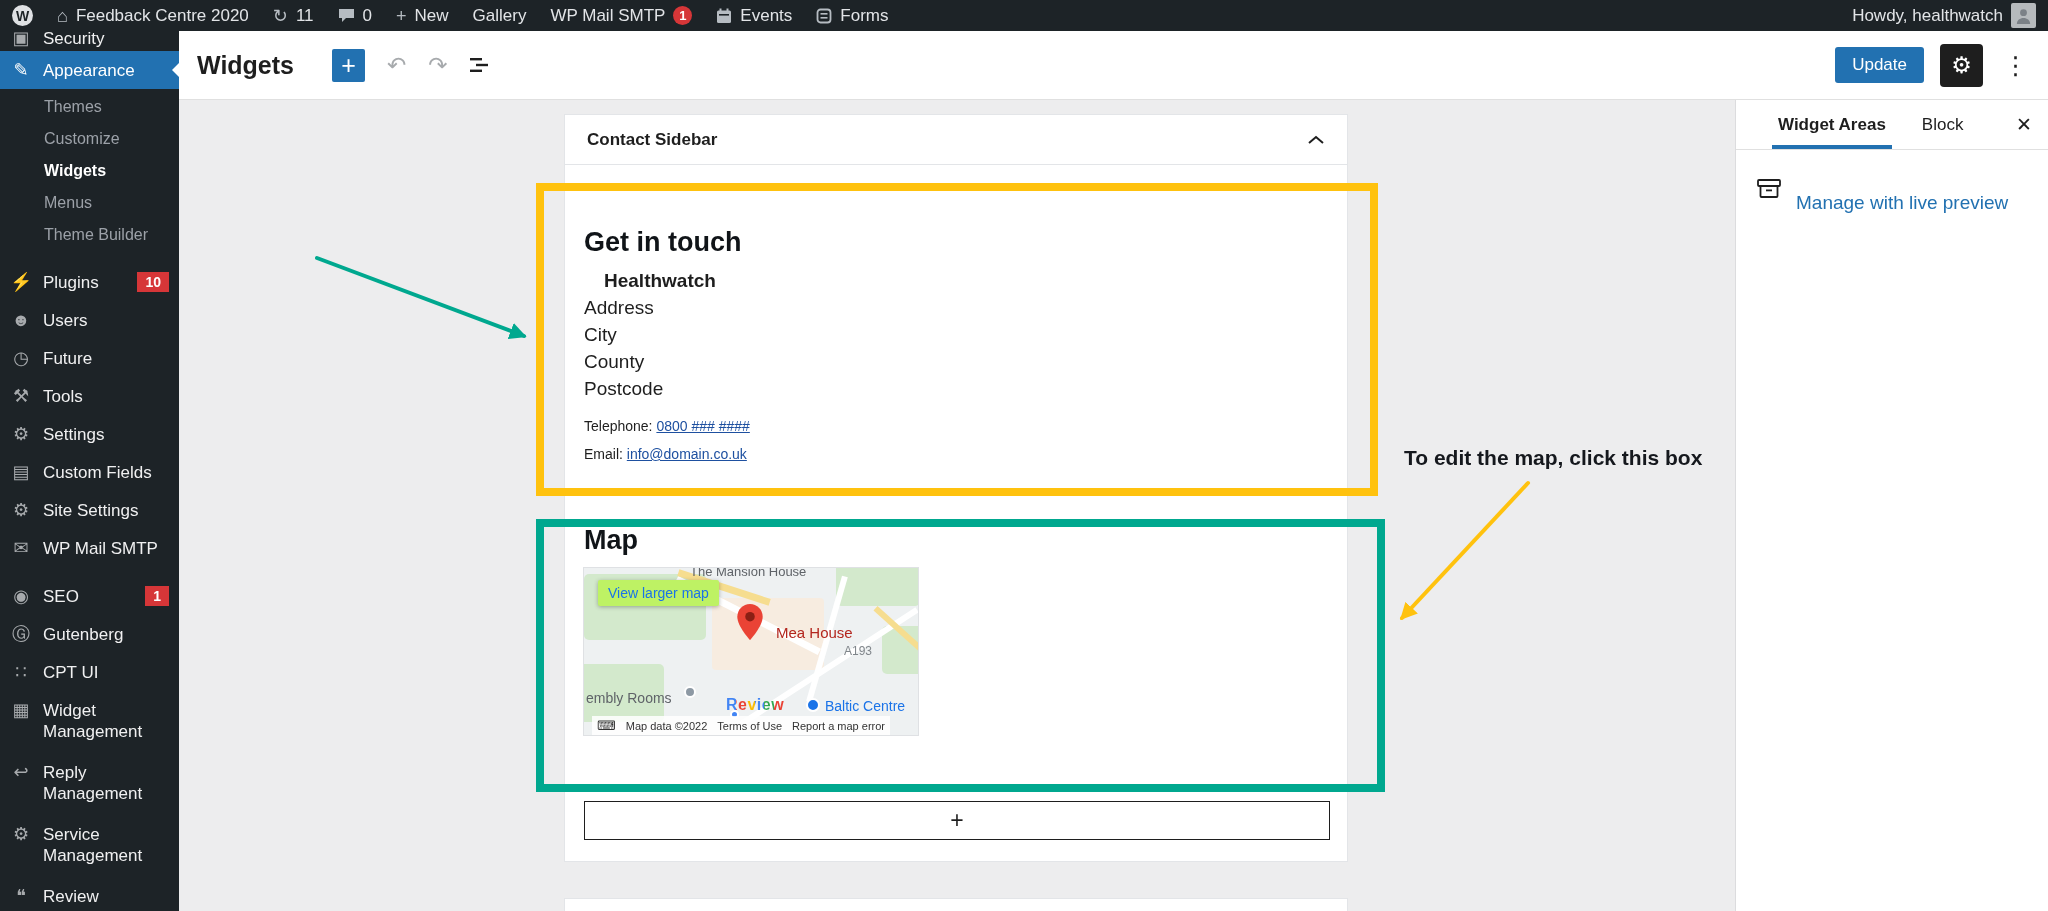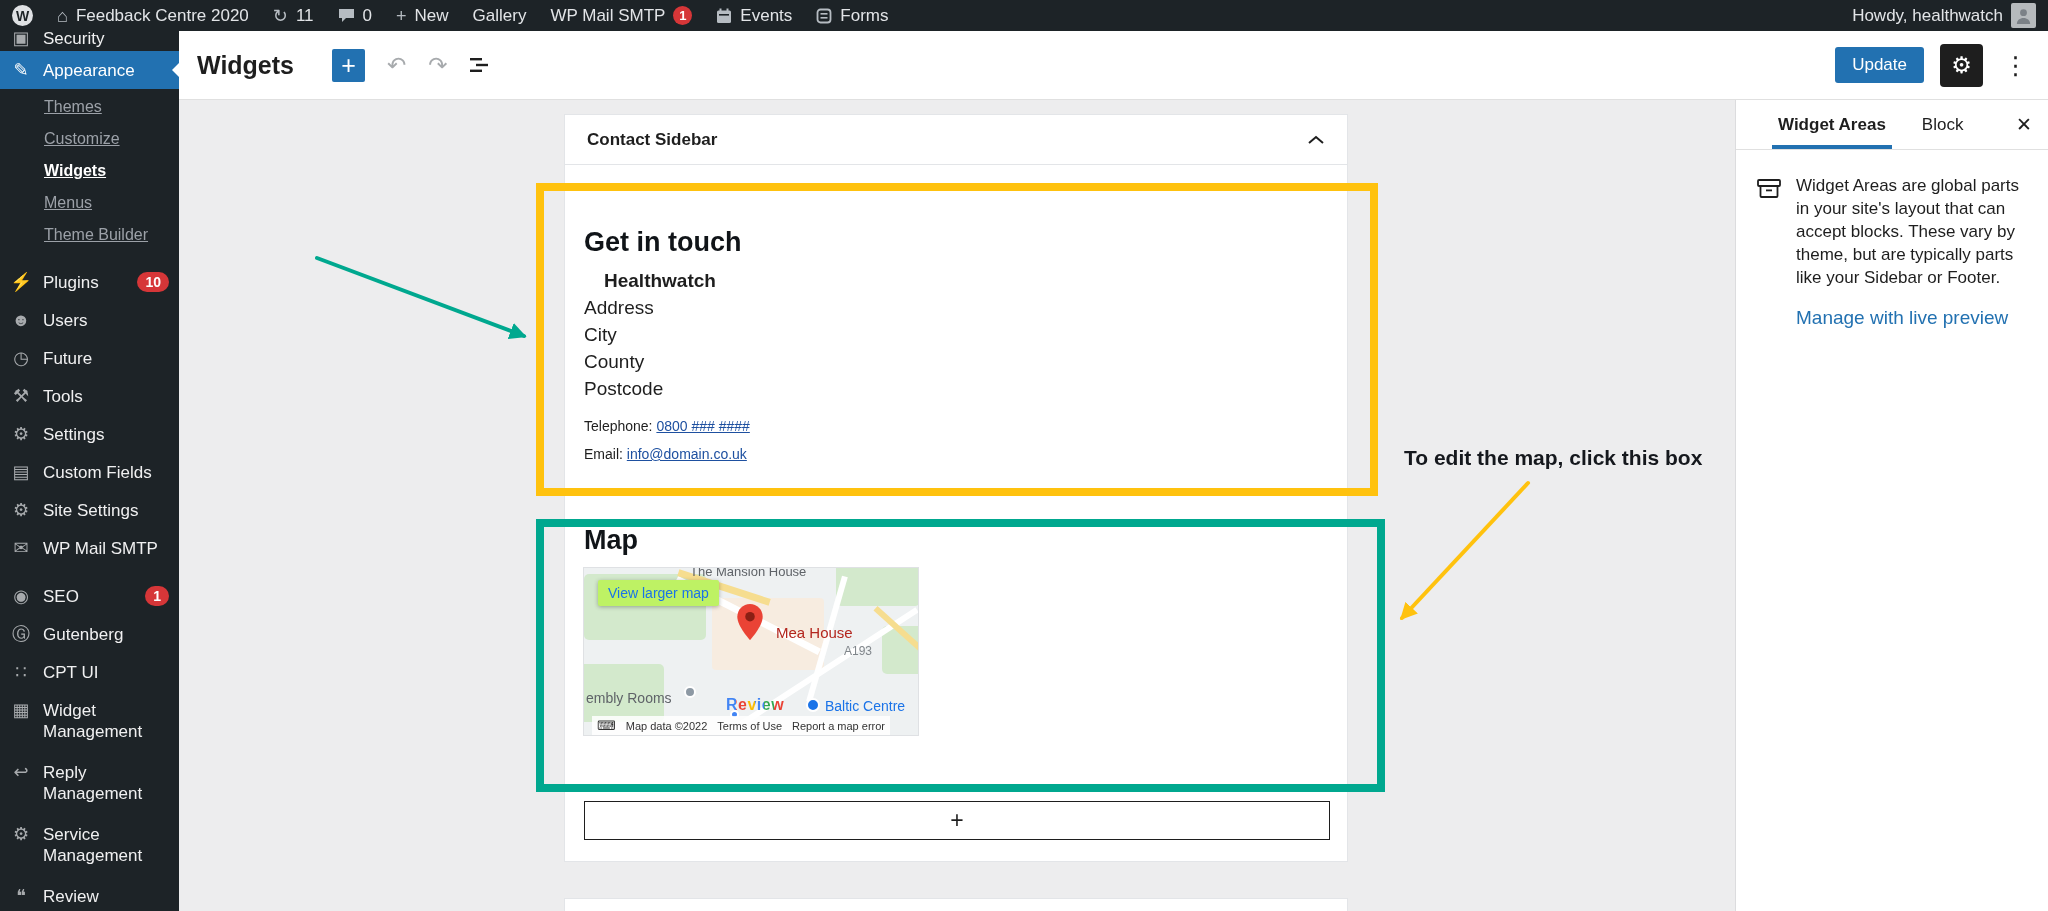--- a/index.html
+++ b/index.html
@@ -25,23 +25,23 @@
   .menu-item { display:flex; align-items:flex-start; gap:11px; padding:8px 10px; min-height:38px; position:relative; }
   .menu-item .mi { width:22px; flex:0 0 22px; text-align:center; color:#a7aaad; font-size:18px; line-height:22px; }
   .menu-item .label { line-height:21px; width:122px; padding-top:1px; }
   .menu-item.two-line { min-height:62px; }
   .menu-item.clipped { min-height:26px; height:26px; margin-top:-6px; align-items:center; overflow:hidden; }
   .menu-item.current { background:#2271b1; color:#fff; }
   .menu-item.current .mi { color:#fff; }
   .menu-arrow { position:absolute; right:-1px; top:50%; margin-top:-8px; width:0; height:0;
                 border:8px solid transparent; border-right-color:#ffffff; }
   .submenu { padding:2px 0 12px 0; }
-  .submenu-item { padding:7px 0 7px 44px; color:#9ca1a8; font-size:16px;text-decoration:underline; }
+  .submenu-item { padding:7px 0 7px 44px; color:#9ca1a8; font-size:16px; }
   .submenu-item.current-sub { color:#fff; font-weight:700; }
-  .menu-badge { background:#d63638; color:#fff; border-radius:10px; font-size:14px; padding:2px 8px;
+  .menu-badge { background:#d63638; color:#fff; border-radius:0; font-size:14px; padding:2px 8px;
                 margin-left:auto; align-self:center; font-weight:600;text-align:right; }
   .gap-before { margin-top:10px; }
 
   
   .editor-header { position:absolute; top:31px; left:179px; right:0; height:69px; background:#fff;
                    border-bottom:1px solid #e0e0e0; display:flex; align-items:center; z-index:70; }
   .eh-title { font-size:25px; font-weight:600; color:#1e1e1e; margin:0 38px 0 18px; }
   .inserter-btn { width:33px; height:33px; background:#2271b1; border-radius:2px; color:#fff;
                   font-size:25px; display:grid; place-items:center; line-height:1; }
   .eh-ico { font-size:23px; color:#a7aaad; margin-left:22px; line-height:1; }
@@ -395,17 +395,16 @@
   </div>
   <div class="panel-body">
     <div class="panel-icon">
       <svg width="26" height="24" viewBox="0 0 26 24">
         <rect x="2" y="3" width="22" height="6" rx="1" fill="none" stroke="#1e1e1e" stroke-width="1.8"></rect>
         <rect x="4.5" y="9" width="17" height="11" rx="1" fill="none" stroke="#1e1e1e" stroke-width="1.8"></rect>
         <rect x="10" y="12.5" width="6" height="1.8" fill="#1e1e1e"></rect>
       </svg>
     </div>
     <div>
-      <div class="panel-text">Widget Areas are global parts in your site's layout that can accept blocks. These vary by theme, but are typically parts like your Sidebar or Footer.</div>
       <div class="panel-link">Manage with live preview</div>
     </div>
   </div>
 </div>
 
 </body></html>

